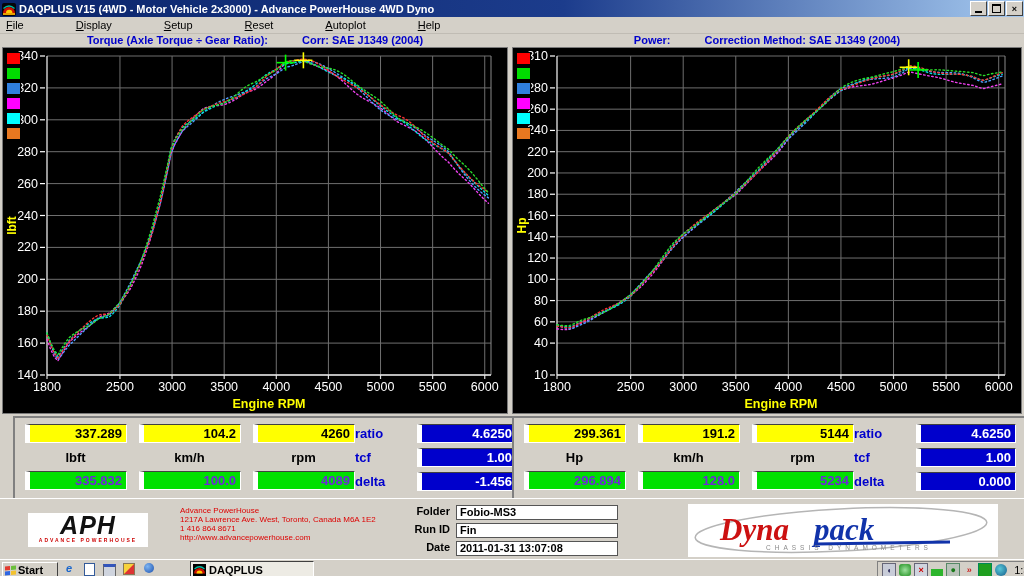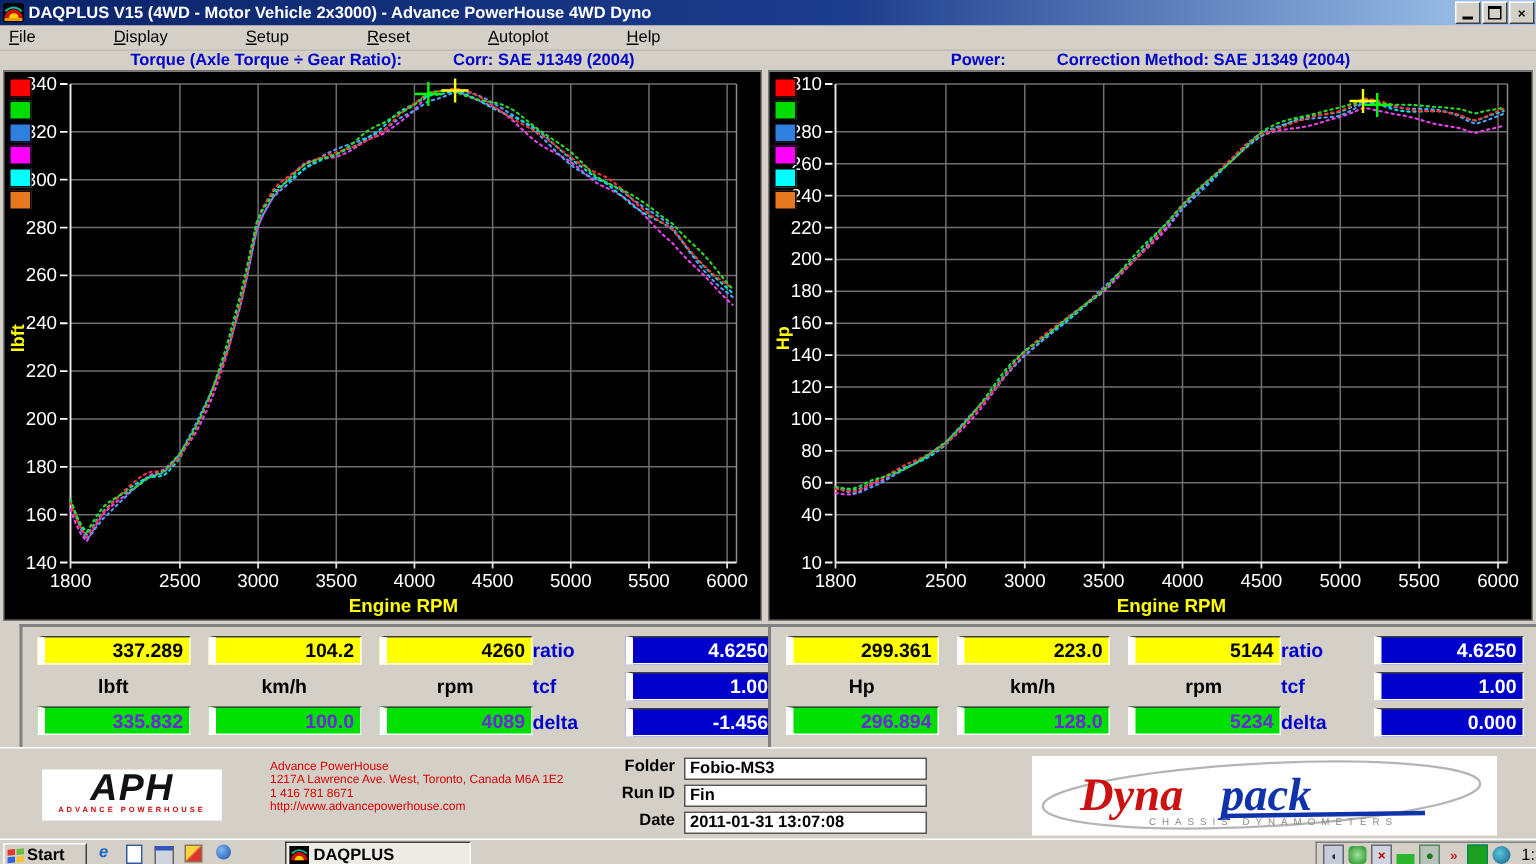--- a/index.html
+++ b/index.html
@@ -328,21 +328,21 @@
       <div class="valbox green" style="left: 238px; top: 53px; width: 92px;">4089</div>
       <div class="side-label" style="left: 340px; top: 8px;">ratio</div>
       <div class="valbox blue" style="left: 402px; top: 6px; width: 90px;">4.6250</div>
       <div class="side-label" style="left: 340px; top: 32px;">tcf</div>
       <div class="valbox blue" style="left: 402px; top: 30px; width: 90px;">1.00</div>
       <div class="side-label" style="left: 340px; top: 56px;">delta</div>
       <div class="valbox blue" style="left: 402px; top: 54px; width: 90px;">-1.456</div>
     </div>
   <div class="readout-panel" id="readout-right">
       <div class="valbox yellow" style="left: 10px; top: 6px; width: 92px;">299.361</div>
-      <div class="valbox yellow" style="left: 124px; top: 6px; width: 92px;">223.0</div>
+      <div class="valbox yellow" style="left: 124px; top: 6px; width: 92px;">191.2</div>
       <div class="valbox yellow" style="left: 238px; top: 6px; width: 92px;">5144</div>
       <div class="unit-label" style="left: 10px; top: 32px; width: 101px;">Hp</div>
       <div class="unit-label" style="left: 124px; top: 32px; width: 101px;">km/h</div>
       <div class="unit-label" style="left: 238px; top: 32px; width: 101px;">rpm</div>
       <div class="valbox green" style="left: 10px; top: 53px; width: 92px;">296.894</div>
       <div class="valbox green" style="left: 124px; top: 53px; width: 92px;">128.0</div>
       <div class="valbox green" style="left: 238px; top: 53px; width: 92px;">5234</div>
       <div class="side-label" style="left: 340px; top: 8px;">ratio</div>
       <div class="valbox blue" style="left: 402px; top: 6px; width: 90px;">4.6250</div>
       <div class="side-label" style="left: 340px; top: 32px;">tcf</div>
@@ -352,21 +352,21 @@
     </div>
 
   <div id="footer">
     <div id="aph-box">
       <div id="aph-name">APH</div>
       <div id="aph-sub">ADVANCE POWERHOUSE</div>
     </div>
     <div id="address">
         <div>Advance PowerHouse</div>
         <div>1217A Lawrence Ave. West, Toronto, Canada M6A 1E2</div>
-        <div>1 416 781 8671</div>
+        <div>1 416 864 8671</div>
         <div>http://www.advancepowerhouse.com</div>
       </div>
     <div id="fields">
         <div class="field-label" style="top: 6px;">Folder</div>
         <div class="field-box" style="top: 6px;">Fobio-MS3</div>
         <div class="field-label" style="top: 24px;">Run ID</div>
         <div class="field-box" style="top: 24px;">Fin</div>
         <div class="field-label" style="top: 42px;">Date</div>
         <div class="field-box" style="top: 42px;">2011-01-31 13:07:08</div>
       </div>

